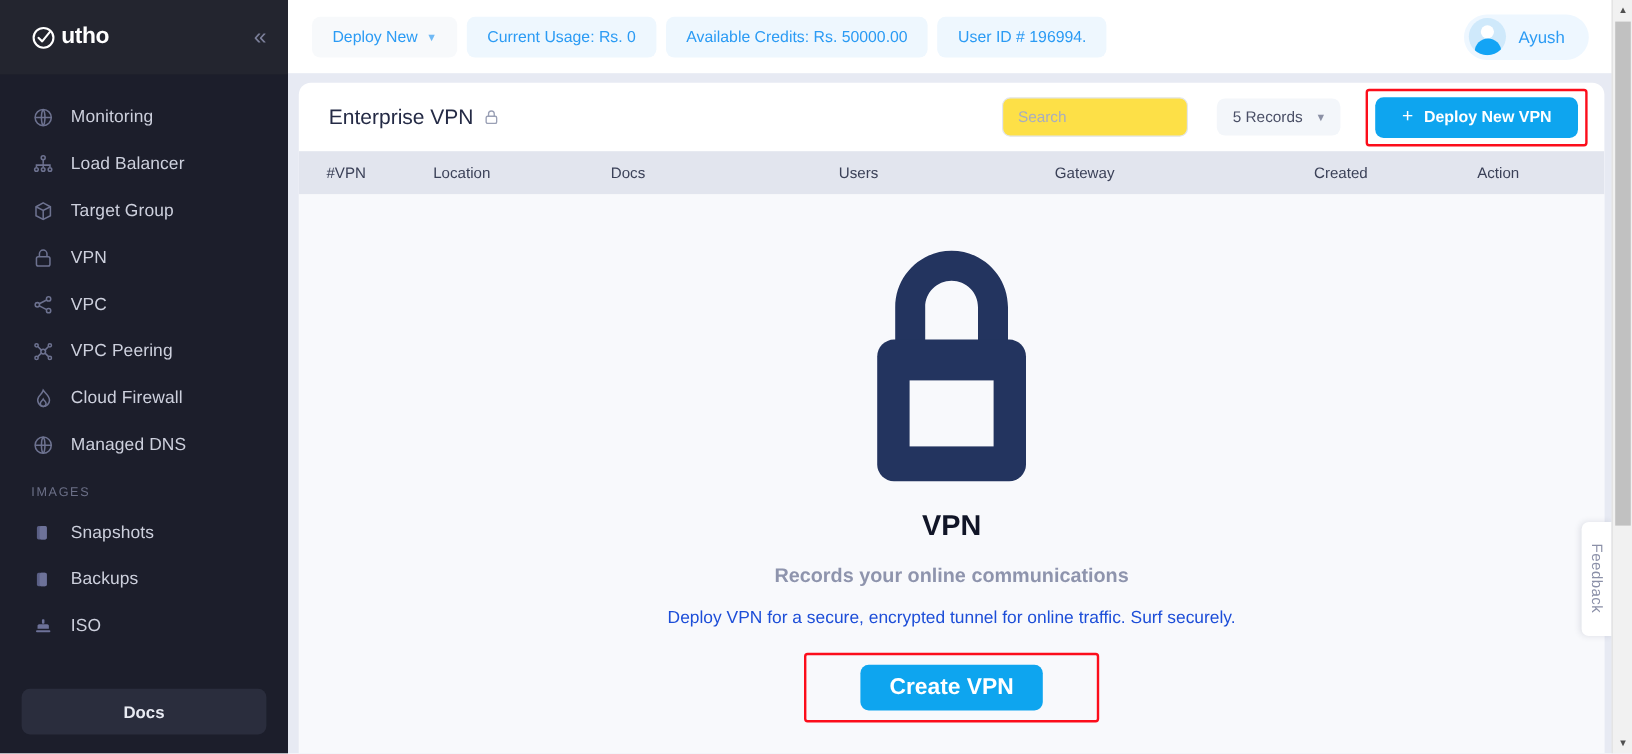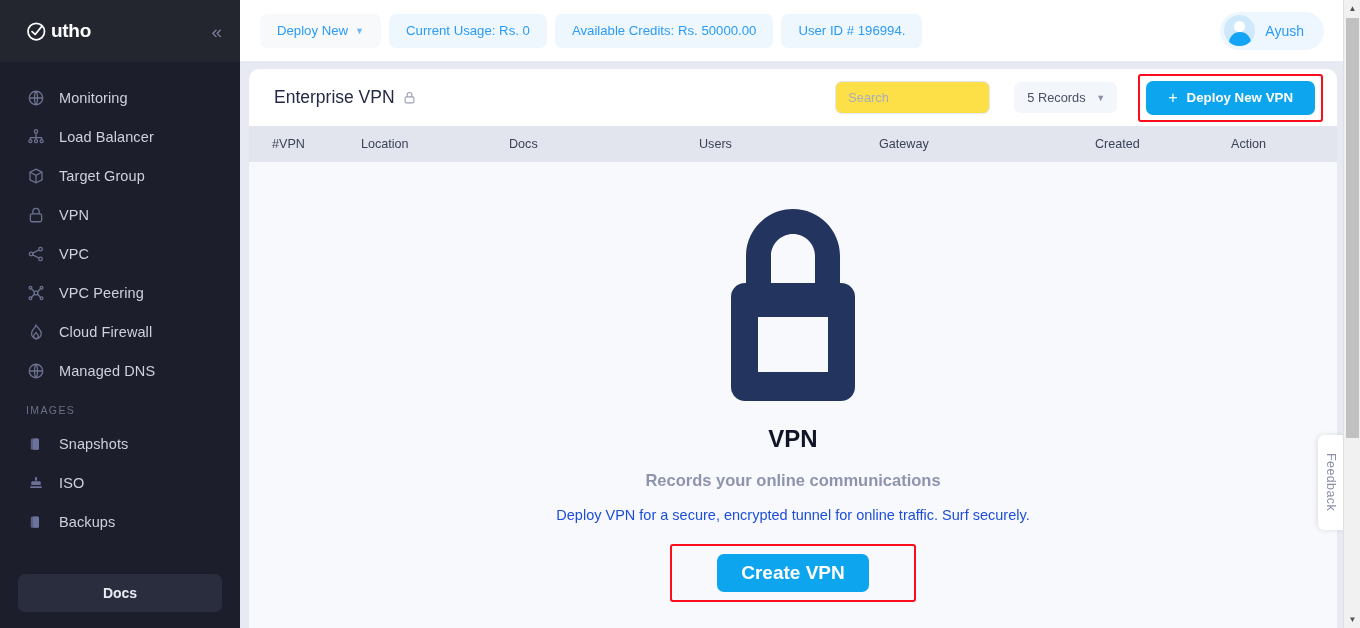--- a/index.html
+++ b/index.html
@@ -408,36 +408,36 @@
         <span class="nav-ico">
           <svg viewBox="0 0 24 24">
               <rect x="5" y="4.5" width="11" height="15" rx="2" fill="#5a5f85"></rect>
               <rect x="8" y="4.5" width="8" height="15" rx="2" fill="#6d7299"></rect>
             </svg>
         </span>
         <span class="nav-label">Snapshots</span>
       </div>
       <div class="nav-item">
         <span class="nav-ico">
+          <svg viewBox="0 0 24 24">
+              <rect x="5" y="4.5" width="11" height="15" rx="2" fill="#5a5f85"></rect>
+              <rect x="8" y="4.5" width="8" height="15" rx="2" fill="#6d7299"></rect>
+            </svg>
+        </span>
+        <span class="nav-label">Backups</span>
+      </div>
+      <div class="nav-item">
+        <span class="nav-ico">
           <svg viewBox="0 0 24 24" fill="#6d7299">
             <rect x="10.6" y="4" width="2.8" height="5" rx="1"></rect>
             <path d="M7.5 9.5h9c1 0 1.8.8 1.8 1.8v3.4h-12.6v-3.4c0-1 .8-1.8 1.8-1.8z"></path>
             <rect x="4" y="16.2" width="16" height="2.3" rx="1.1"></rect>
           </svg>
         </span>
         <span class="nav-label">ISO</span>
-      </div>
-      <div class="nav-item">
-        <span class="nav-ico">
-          <svg viewBox="0 0 24 24">
-              <rect x="5" y="4.5" width="11" height="15" rx="2" fill="#5a5f85"></rect>
-              <rect x="8" y="4.5" width="8" height="15" rx="2" fill="#6d7299"></rect>
-            </svg>
-        </span>
-        <span class="nav-label">Backups</span>
       </div>
     </nav>
 
     <div class="sb-bottom">
       <div class="docs-btn">Docs</div>
     </div>
   </aside>
 
   <section class="main">
 

